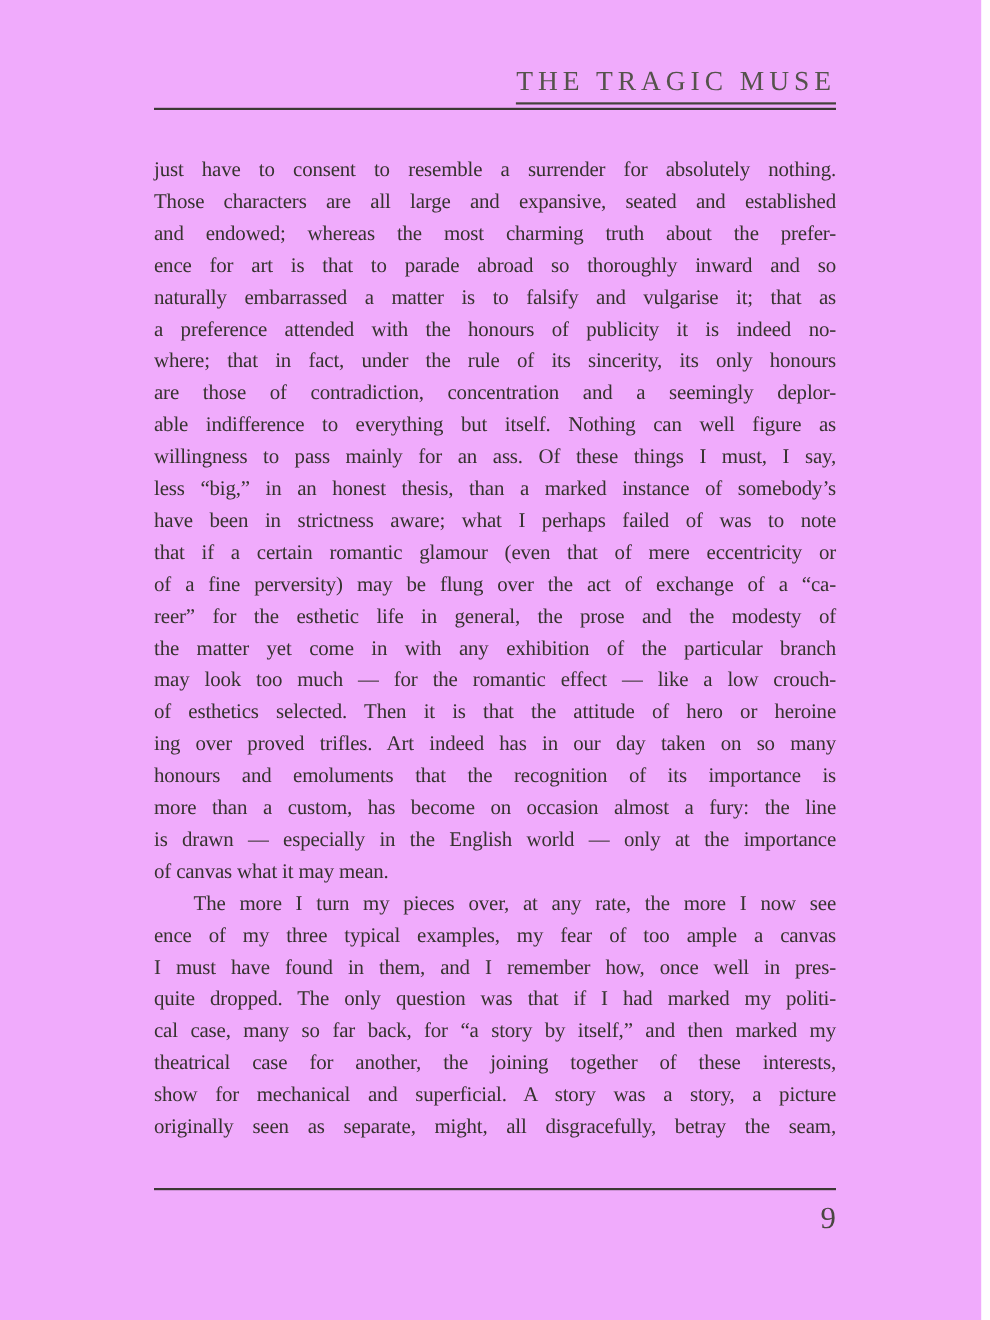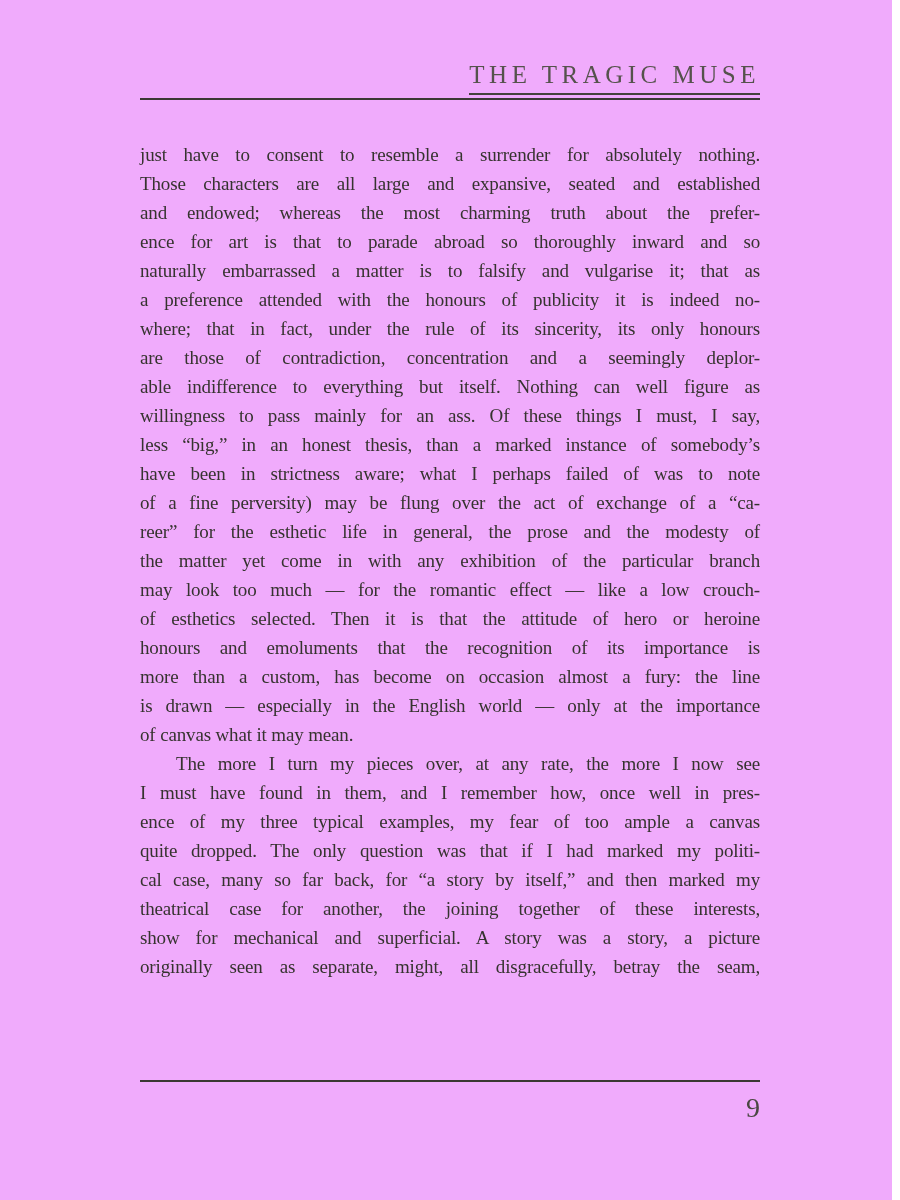--- a/index.html
+++ b/index.html
@@ -91,34 +91,36 @@
         <div class="line">and endowed; whereas the most charming truth about the prefer-</div>
         <div class="line">ence for art is that to parade abroad so thoroughly inward and so</div>
         <div class="line">naturally embarrassed a matter is to falsify and vulgarise it; that as</div>
         <div class="line">a preference attended with the honours of publicity it is indeed no-</div>
         <div class="line">where; that in fact, under the rule of its sincerity, its only honours</div>
         <div class="line">are those of contradiction, concentration and a seemingly deplor-</div>
         <div class="line">able indifference to everything but itself. Nothing can well figure as</div>
         <div class="line">willingness to pass mainly for an ass. Of these things I must, I say,</div>
         <div class="line">less “big,” in an honest thesis, than a marked instance of somebody’s</div>
         <div class="line">have been in strictness aware; what I perhaps failed of was to note</div>
+        <div class="line">that if a certain romantic glamour (even that of mere eccentricity or</div>
         <div class="line">of a fine perversity) may be flung over the act of exchange of a “ca-</div>
         <div class="line">reer” for the esthetic life in general, the prose and the modesty of</div>
         <div class="line">the matter yet come in with any exhibition of the particular branch</div>
         <div class="line">may look too much — for the romantic effect — like a low crouch-</div>
         <div class="line">of esthetics selected. Then it is that the attitude of hero or heroine</div>
+        <div class="line">ing over proved trifles. Art indeed has in our day taken on so many</div>
         <div class="line">honours and emoluments that the recognition of its importance is</div>
         <div class="line">more than a custom, has become on occasion almost a fury: the line</div>
         <div class="line">is drawn — especially in the English world — only at the importance</div>
         <div class="line no-justify">of canvas what it may mean.</div>
       </div>
       <div class="para">
         <div class="line indent">The more I turn my pieces over, at any rate, the more I now see</div>
+        <div class="line">ence of my three typical examples, my fear of too ample a canvas</div>
         <div class="line">I must have found in them, and I remember how, once well in pres-</div>
-        <div class="line">ence of my three typical examples, my fear of too ample a canvas</div>
         <div class="line">quite dropped. The only question was that if I had marked my politi-</div>
         <div class="line">cal case, many so far back, for “a story by itself,” and then marked my</div>
         <div class="line">theatrical case for another, the joining together of these interests,</div>
         <div class="line">show for mechanical and superficial. A story was a story, a picture</div>
         <div class="line">originally seen as separate, might, all disgracefully, betray the seam,</div>
       </div>
     </div>
 
   <div class="footer-rule"></div>
 

